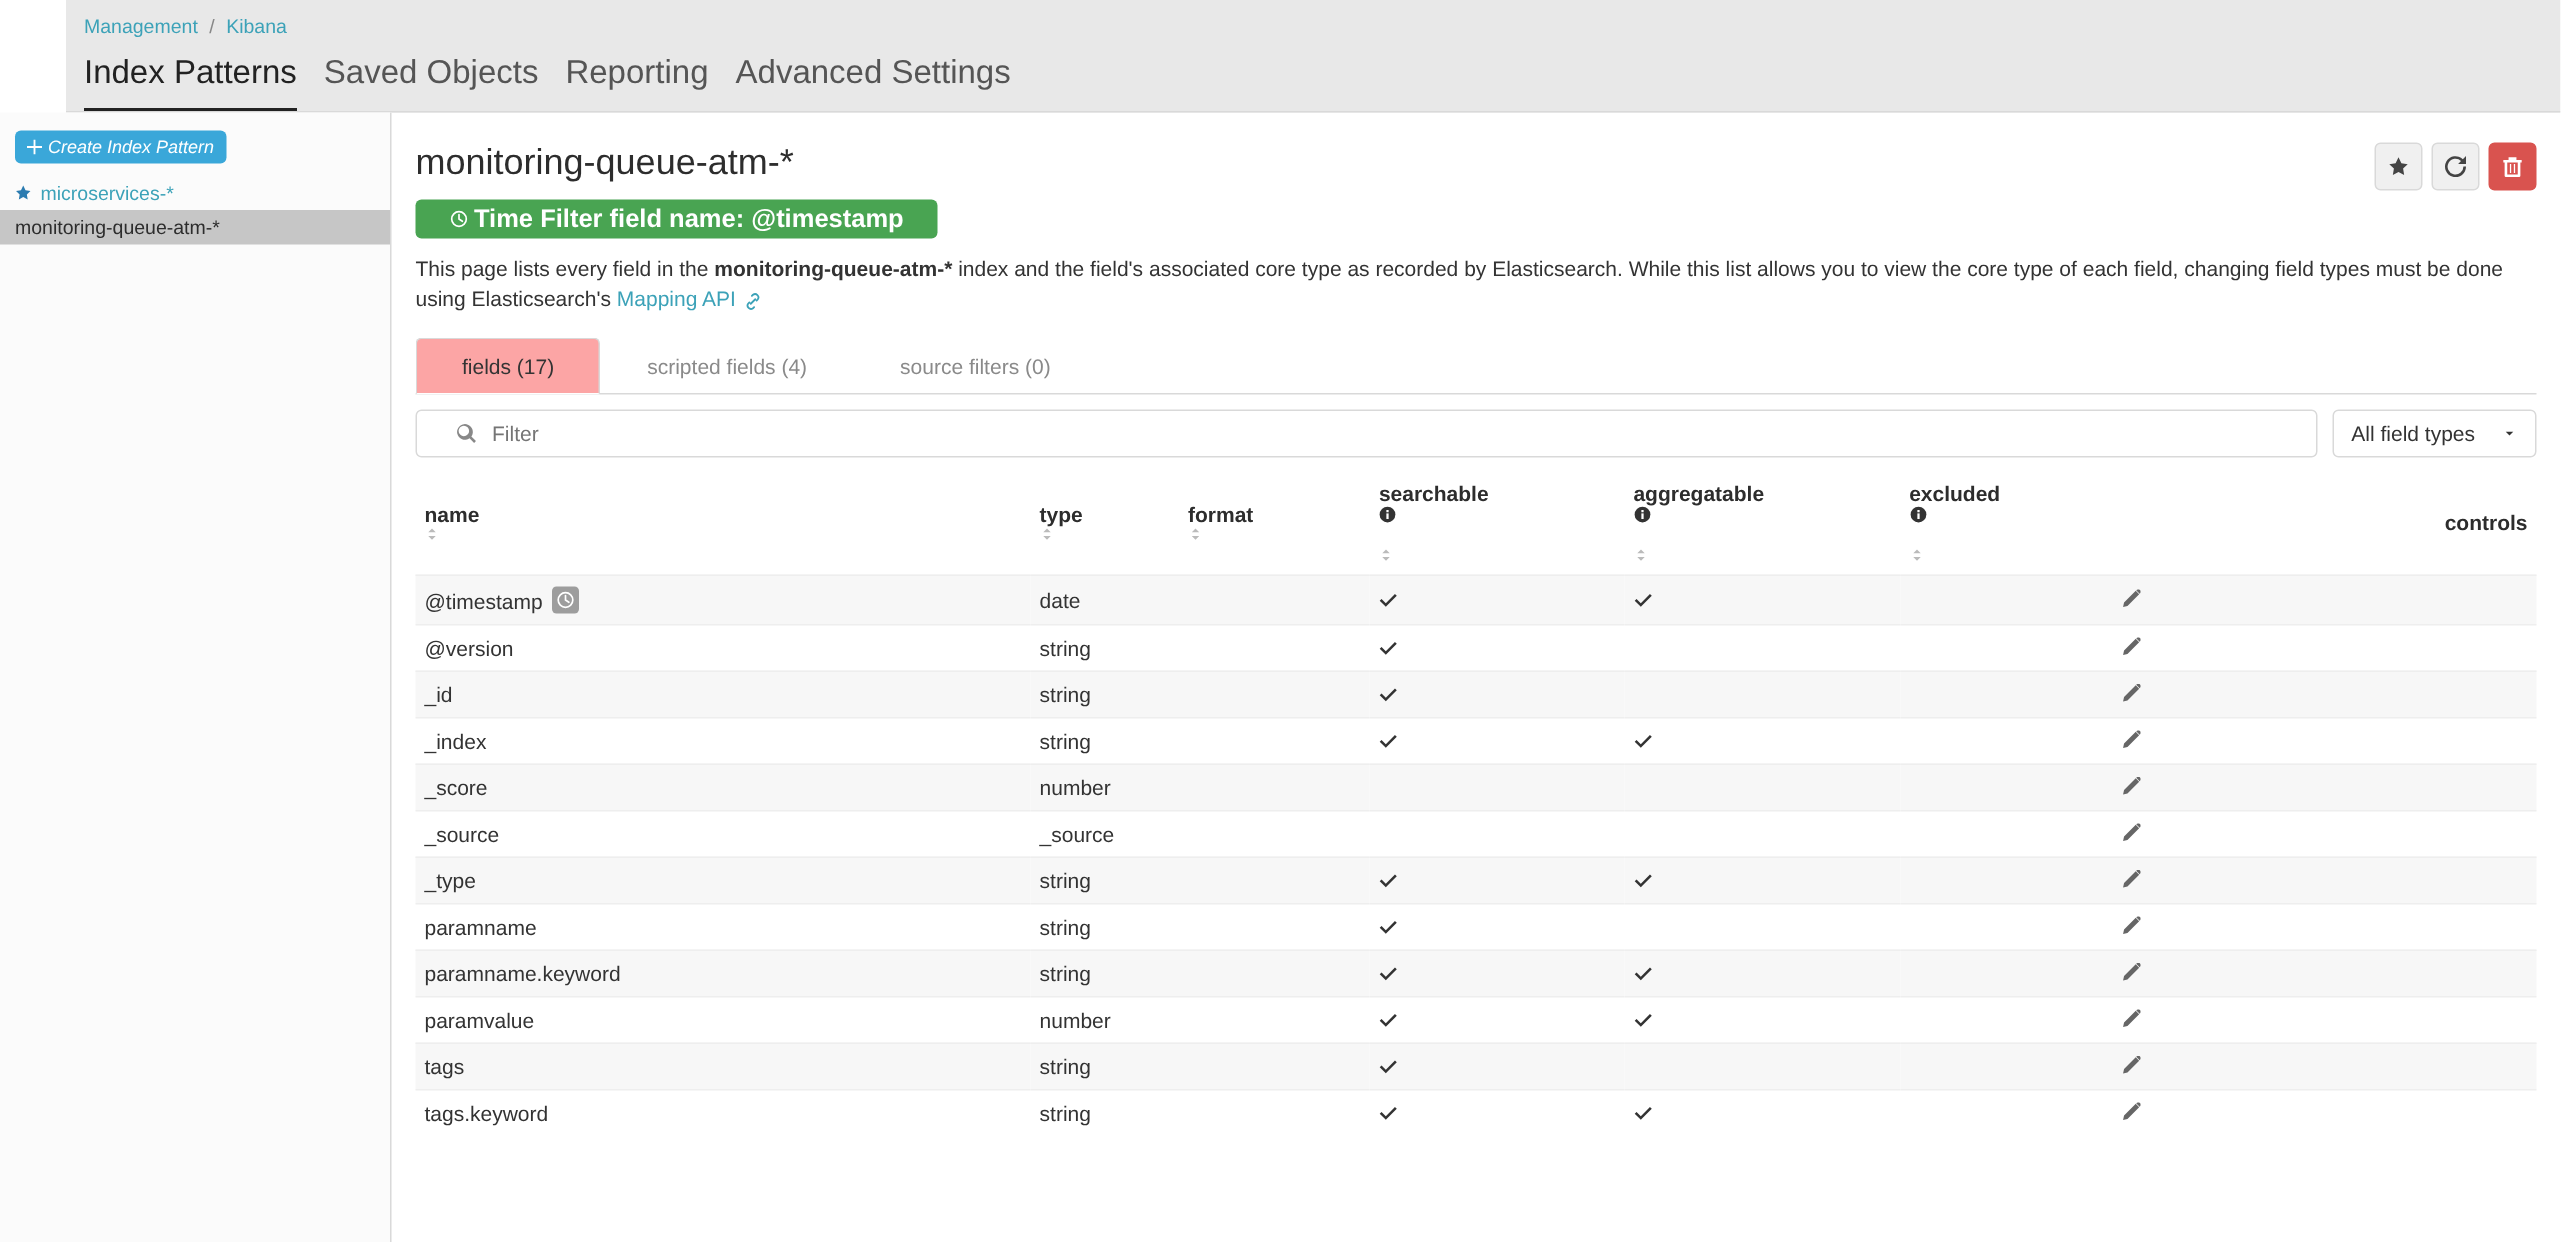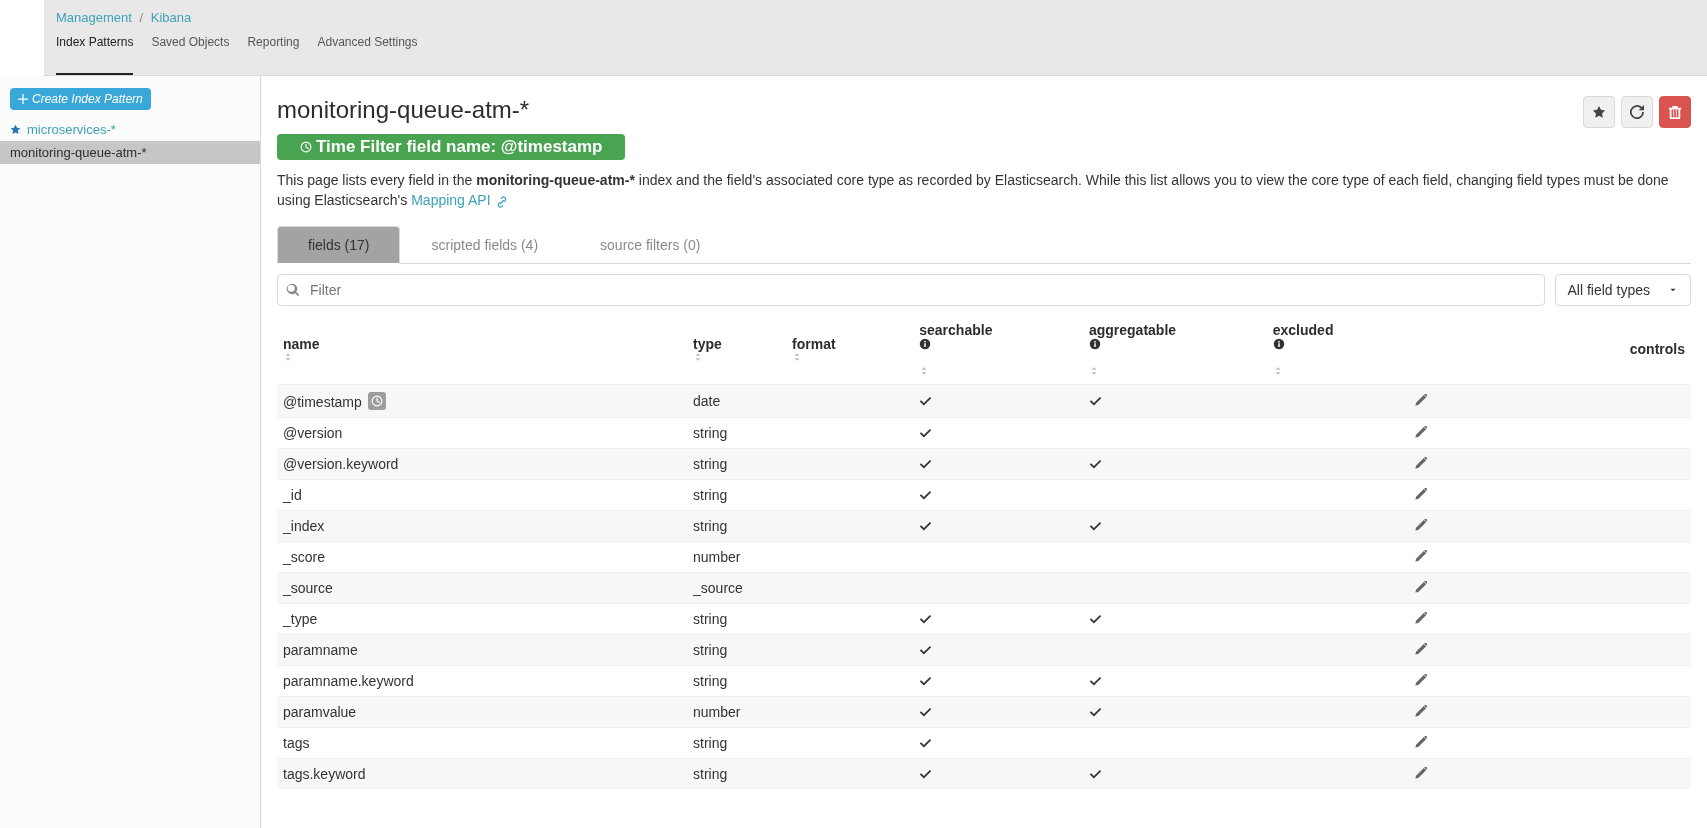--- a/index.html
+++ b/index.html
@@ -26,23 +26,23 @@
     background: var(--bg-grey);
     border-bottom: 1px solid var(--border-grey);
     padding: 10px 12px 0 12px;
     margin-left: 44px;
   }
   .breadcrumb { font-size: 13px; margin-bottom: 6px; }
   .breadcrumb a { color: var(--link-teal); text-decoration: none; }
   .breadcrumb .sep { color: #888; margin: 0 4px; }
   .tabs-row { display: flex; gap: 18px; }
   .tab-top {
-    font-size: 12px;
+    font-size: 22px;
     color: #555;
-    padding: 4px 0 24px 0;
+    padding: 4px 0 11px 0;
     cursor: pointer;
   }
   .tab-top.active {
     color: #222;
     border-bottom: 2px solid #222;
     font-weight: 500;
   }
   
   .layout { display: flex; min-height: calc(100vh - 70px); }
   .sidebar {
@@ -116,32 +116,32 @@
     border-bottom: none;
     cursor: pointer;
     position: relative;
     top: 1px;
     background: transparent;
   }
   .subtab.active {
     color: #333;
     border-color: var(--border-grey);
     border-bottom: 1px solid #fff;
-    background: #a3a3a3;
+    background: #fca5a5;
     border-radius: 4px 4px 0 0;
   }
   
   .filter-row { display: flex; gap: 10px; margin-bottom: 8px; }
   .filter-box {
     flex: 1;
     display: flex;
     align-items: center;
     border: 1px solid var(--border-grey);
     border-radius: 4px;
-    padding: 6px 8px;
+    padding: 6px 26px;
     gap: 8px;
     color: #888;
   }
   .filter-box input {
     border: none; outline: none; flex: 1; font-size: 14px; background: transparent;
   }
   .type-dd {
     display: flex; align-items: center; gap: 18px;
     border: 1px solid var(--border-grey);
     border-radius: 4px;
@@ -406,39 +406,20 @@
                 <use href="#i-check"></use>
               </svg>
             </td>
             <td></td>
             <td></td>
             <td class="controls"><span class="edit-icon"><svg width="13" height="13" viewBox="0 0 16 16">
                   <use href="#i-pencil"></use>
                 </svg></span></td>
           </tr>
           <tr>
-            <td>@version.keyword</td>
-            <td>string</td>
-            <td></td>
-            <td>
-              <svg width="13" height="13" viewBox="0 0 16 16" class="check">
-                <use href="#i-check"></use>
-              </svg>
-            </td>
-            <td>
-              <svg width="13" height="13" viewBox="0 0 16 16" class="check">
-                <use href="#i-check"></use>
-              </svg>
-            </td>
-            <td></td>
-            <td class="controls"><span class="edit-icon"><svg width="13" height="13" viewBox="0 0 16 16">
-                  <use href="#i-pencil"></use>
-                </svg></span></td>
-          </tr>
-          <tr>
             <td>_id</td>
             <td>string</td>
             <td></td>
             <td>
               <svg width="13" height="13" viewBox="0 0 16 16" class="check">
                 <use href="#i-check"></use>
               </svg>
             </td>
             <td></td>
             <td></td>

